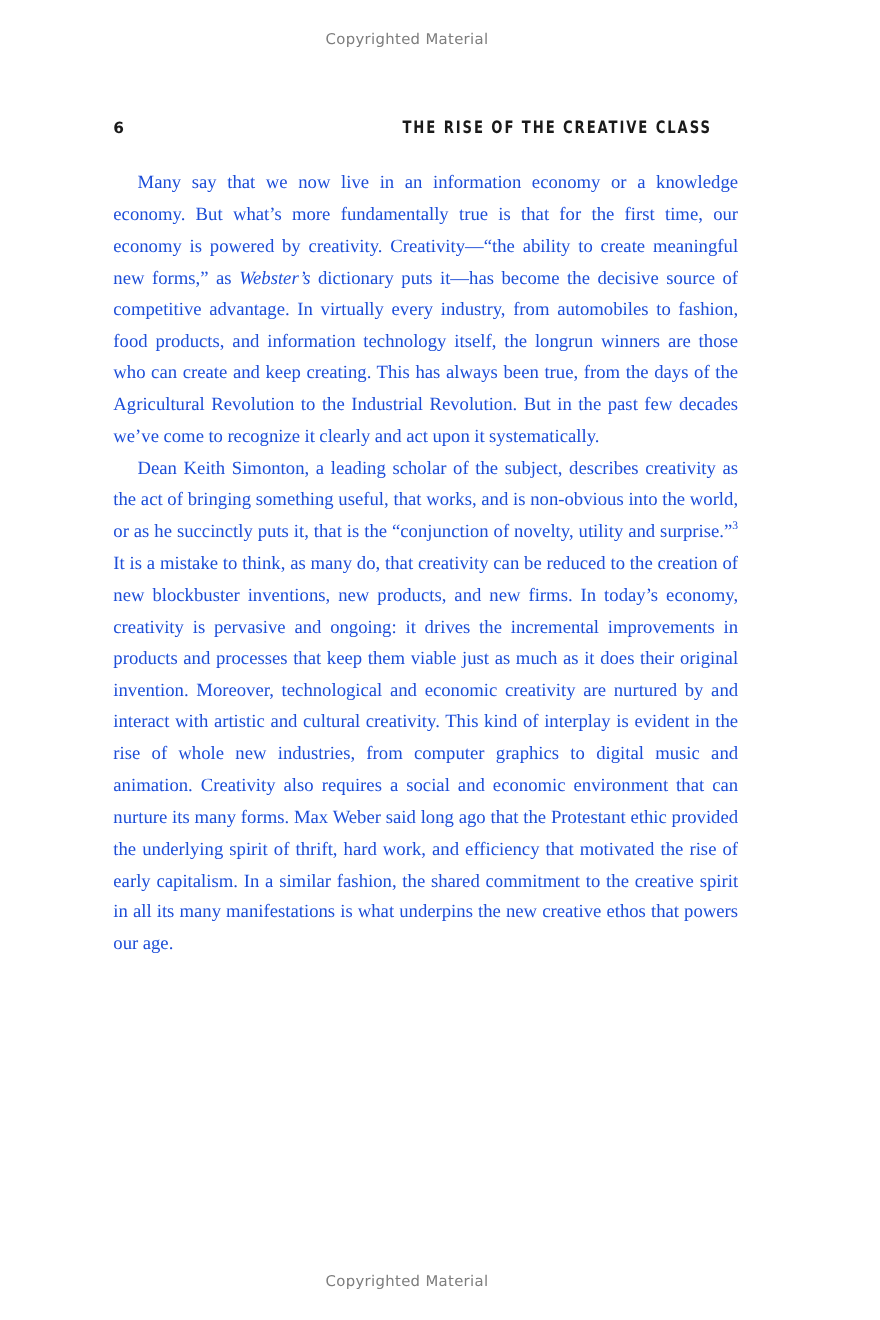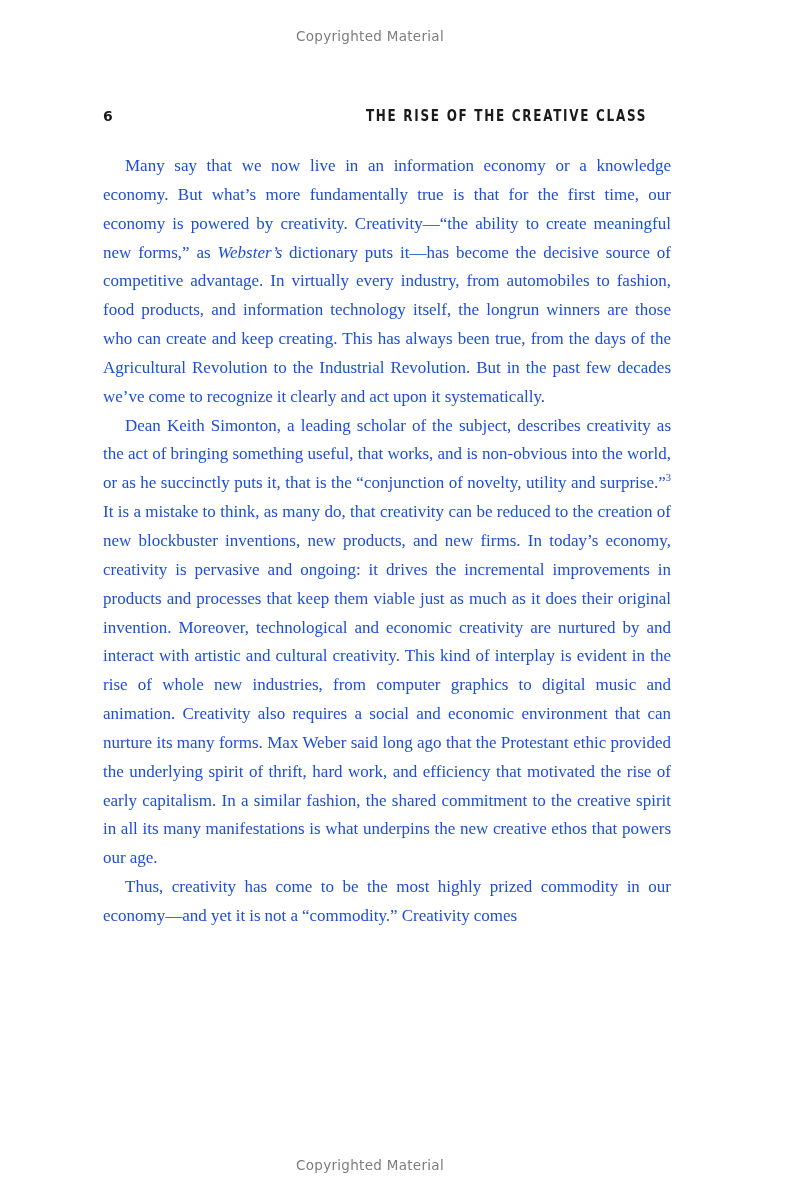--- a/index.html
+++ b/index.html
@@ -103,18 +103,17 @@
   <div class="watermark watermark-top">Copyrighted Material</div>
 
   <div class="running-head">
     <span class="folio">6</span>
     <span class="running-title">THE RISE OF THE CREATIVE CLASS</span>
   </div>
 
   <div class="body-col">
     <p class="para indent">Many say that we now live in an information economy or a knowledge economy. But what’s more fundamentally true is that for the first time, our economy is powered by creativity. Creativ­ity—“the ability to create meaningful new forms,” as <i>Webster’s</i> dictionary puts it—has become the decisive source of competitive advantage. In virtually every industry, from automobiles to fash­ion, food products, and information technology itself, the long­run winners are those who can create and keep creating. This has always been true, from the days of the Agricultural Revolution to the Industrial Revolution. But in the past few decades we’ve come to recognize it clearly and act upon it systematically.</p>
     <p class="para indent">Dean Keith Simonton, a leading scholar of the subject, describes creativity as the act of bringing something useful, that works, and is non-obvious into the world, or as he succinctly puts it, that is the “conjunction of novelty, utility and surprise.”<sup>3</sup> It is a mistake to think, as many do, that creativity can be reduced to the creation of new blockbuster inventions, new products, and new firms. In today’s economy, creativity is pervasive and ongoing: it drives the incremental improvements in products and processes that keep them viable just as much as it does their original invention. More­over, technological and economic creativity are nurtured by and interact with artistic and cultural creativity. This kind of inter­play is evident in the rise of whole new industries, from computer graphics to digital music and animation. Creativity also requires a social and economic environment that can nurture its many forms. Max Weber said long ago that the Protestant ethic provided the underlying spirit of thrift, hard work, and efficiency that motivated the rise of early capitalism. In a similar fashion, the shared com­mitment to the creative spirit in all its many manifestations is what underpins the new creative ethos that powers our age.</p>
-    <p class="para indent">Thus, creativity has come to be the most highly prized commodity in our economy—and yet it is not a “commodity.” Creativity comes</p>
   </div>
 
   <div class="watermark watermark-bottom">Copyrighted Material</div>
 
 </div>
 
 </body></html>

